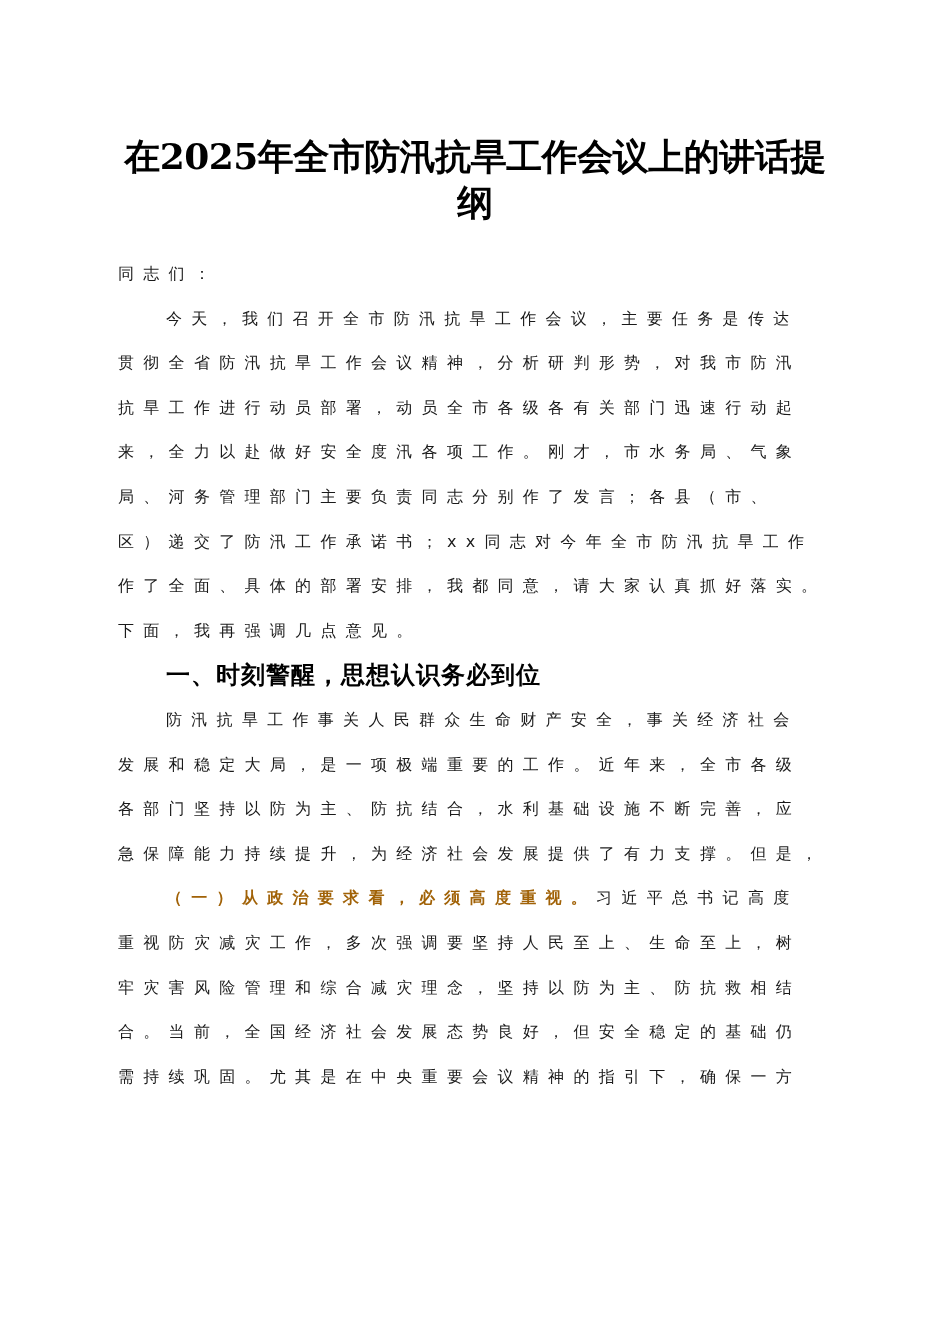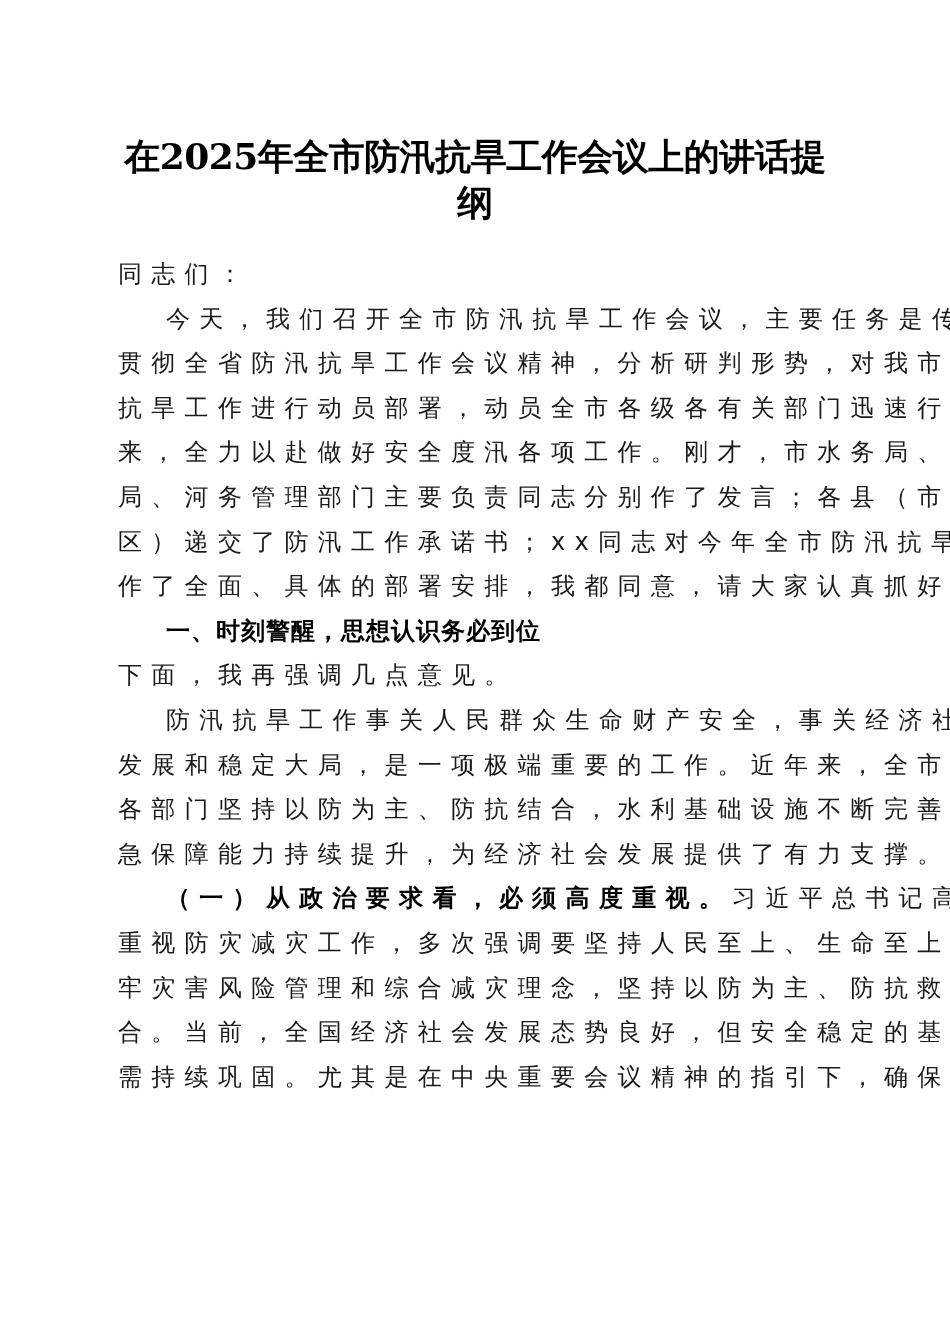--- a/index.html
+++ b/index.html
@@ -44,37 +44,37 @@
       position: absolute;
       left: 118px;
       top: 252px;
       width: 720px;
     }
     .line {
       display: block;
       height: 44.6px;
       line-height: 44.6px;
       font-family: "DejaVu Sans", "Liberation Sans", sans-serif;
-      font-size: 24px;
+      font-size: 16px;
       white-space: nowrap;
       color: #1a1a1a;
       letter-spacing: 9.3px;
     }
     .line.indent {
       padding-left: 48px;
     }
     .line.heading {
       font-weight: bold;
       letter-spacing: 1px;
       font-size: 24px;
       color: #000;
     }
     .line .bold {
       font-weight: bold;
-      color: #000000;
+      color: #a16207;
     }
   </style>
 </head>
 <body>
 
 <div class="page">
 
   <div class="title">
     <span class="tline">在2025年全市防汛抗旱工作会议上的讲话提</span>
     <span class="tline">纲</span>
@@ -83,23 +83,23 @@
   <div class="body">
     <span class="line">同志们：</span>
 
     <span class="line indent">今天，我们召开全市防汛抗旱工作会议，主要任务是传达</span>
     <span class="line">贯彻全省防汛抗旱工作会议精神，分析研判形势，对我市防汛</span>
     <span class="line">抗旱工作进行动员部署，动员全市各级各有关部门迅速行动起</span>
     <span class="line">来，全力以赴做好安全度汛各项工作。刚才，市水务局、气象</span>
     <span class="line">局、河务管理部门主要负责同志分别作了发言；各县（市、</span>
     <span class="line">区）递交了防汛工作承诺书；xx同志对今年全市防汛抗旱工作</span>
     <span class="line">作了全面、具体的部署安排，我都同意，请大家认真抓好落实。</span>
+    <span class="line">下面，我再强调几点意见。</span>
+
     <span class="line indent heading">一、时刻警醒，思想认识务必到位</span>
-
-    <span class="line">下面，我再强调几点意见。</span>
 
     <span class="line indent">防汛抗旱工作事关人民群众生命财产安全，事关经济社会</span>
     <span class="line">发展和稳定大局，是一项极端重要的工作。近年来，全市各级</span>
     <span class="line">各部门坚持以防为主、防抗结合，水利基础设施不断完善，应</span>
     <span class="line">急保障能力持续提升，为经济社会发展提供了有力支撑。但是，</span>
 
     <span class="line indent"><span class="bold">（一）从政治要求看，必须高度重视。</span><span>习近平总书记高度</span></span>
     <span class="line">重视防灾减灾工作，多次强调要坚持人民至上、生命至上，树</span>
     <span class="line">牢灾害风险管理和综合减灾理念，坚持以防为主、防抗救相结</span>
     <span class="line">合。当前，全国经济社会发展态势良好，但安全稳定的基础仍</span>

